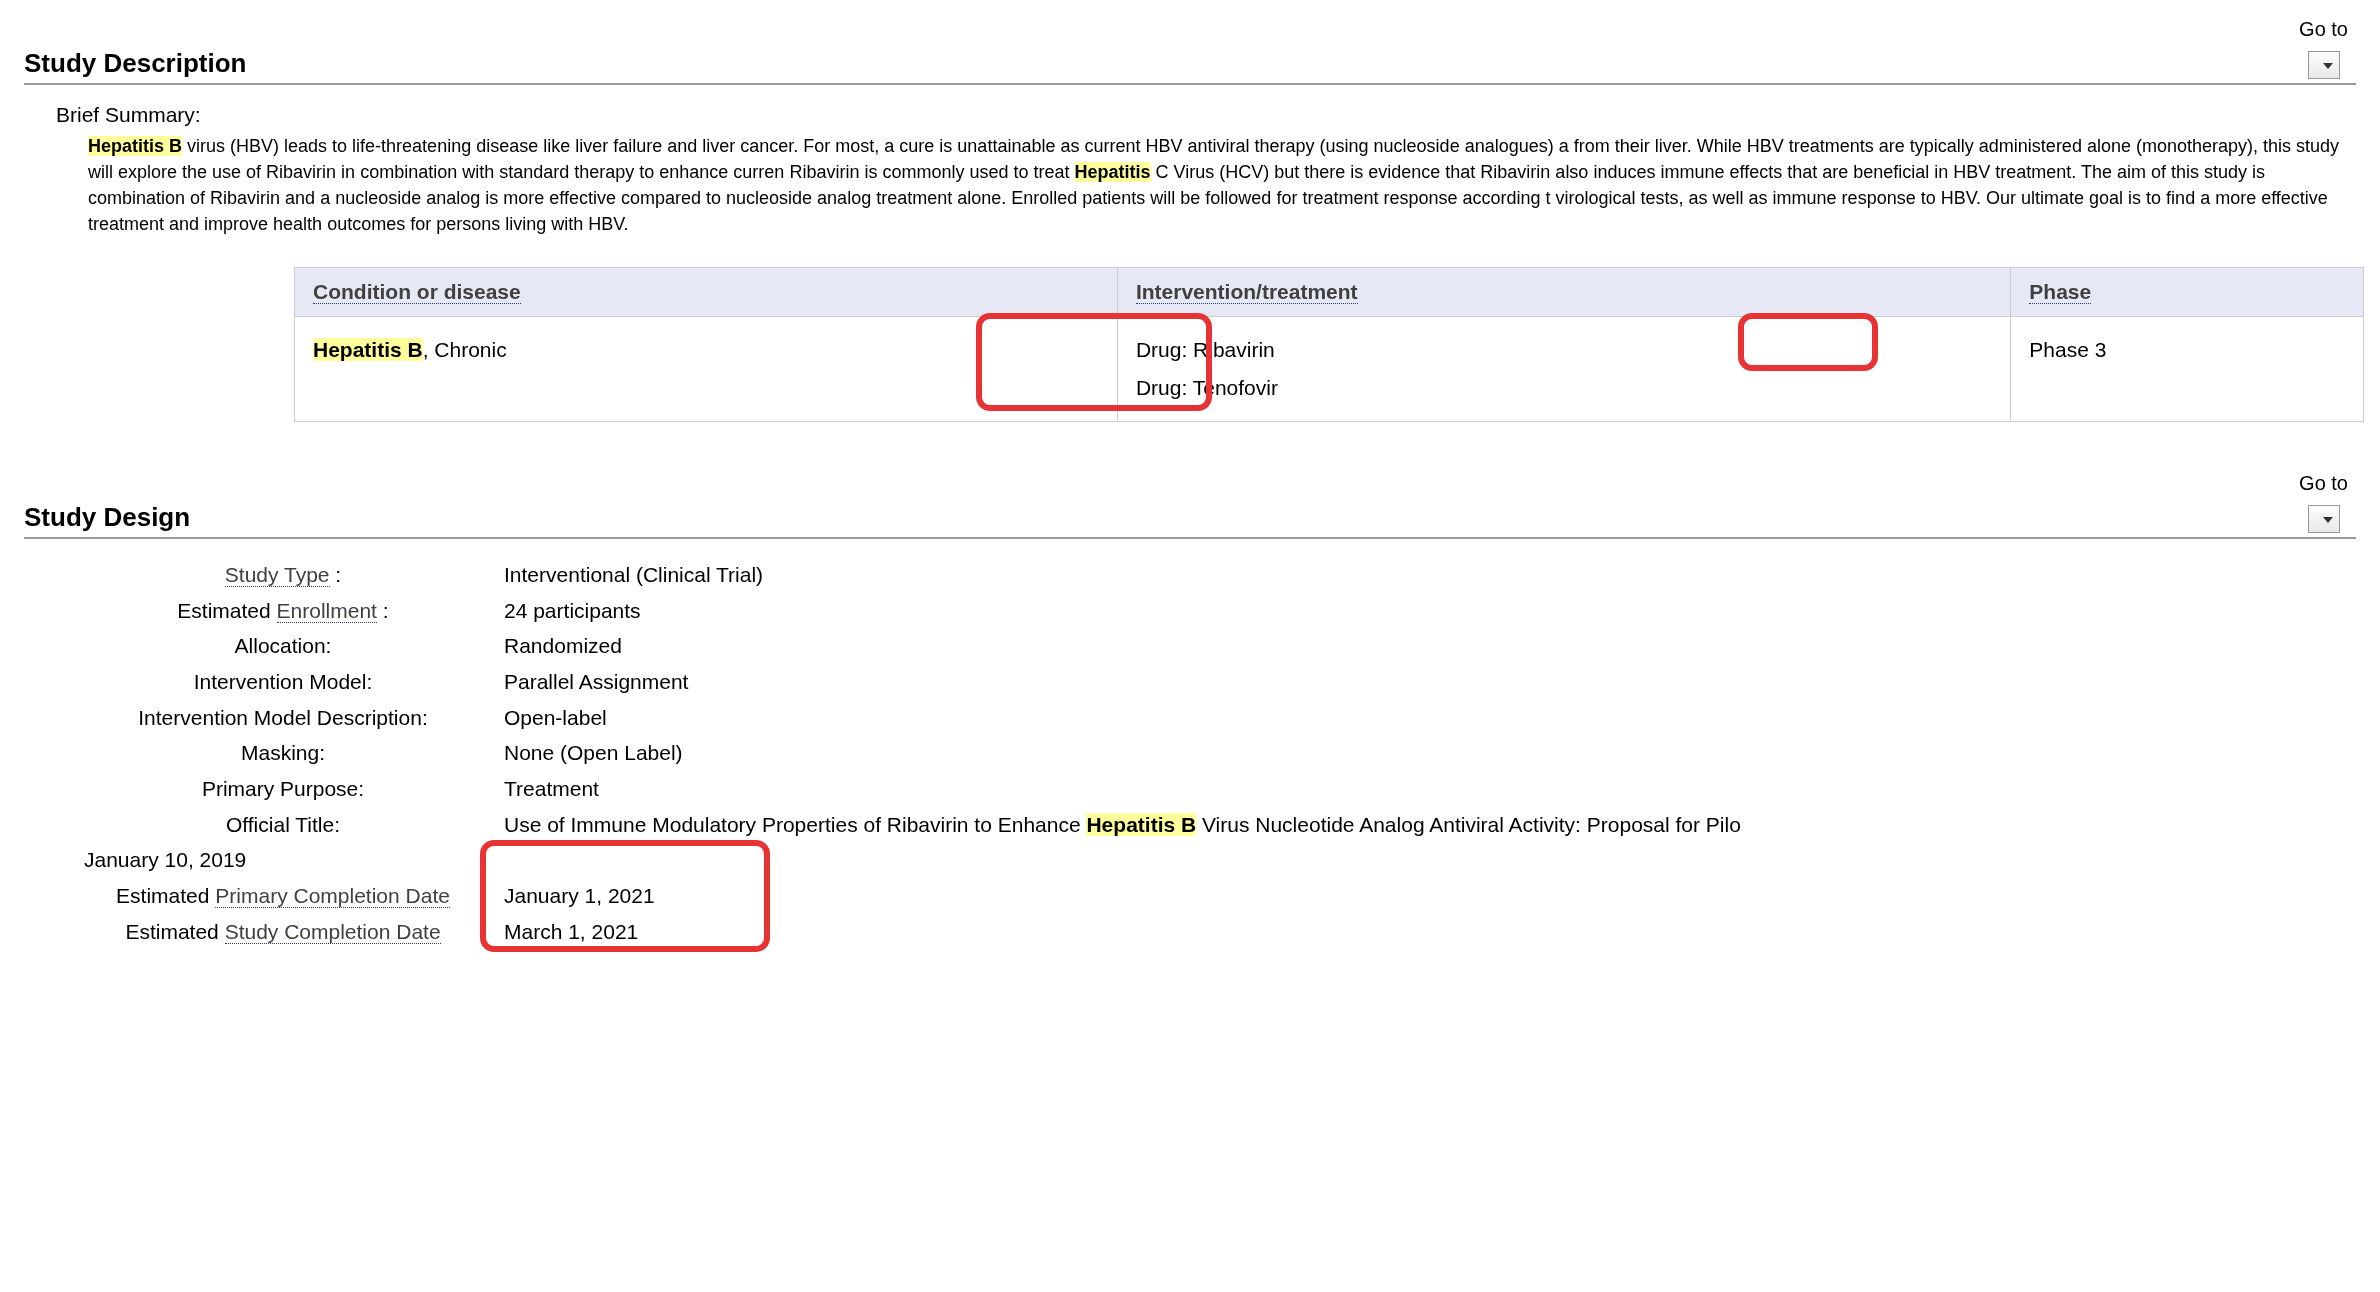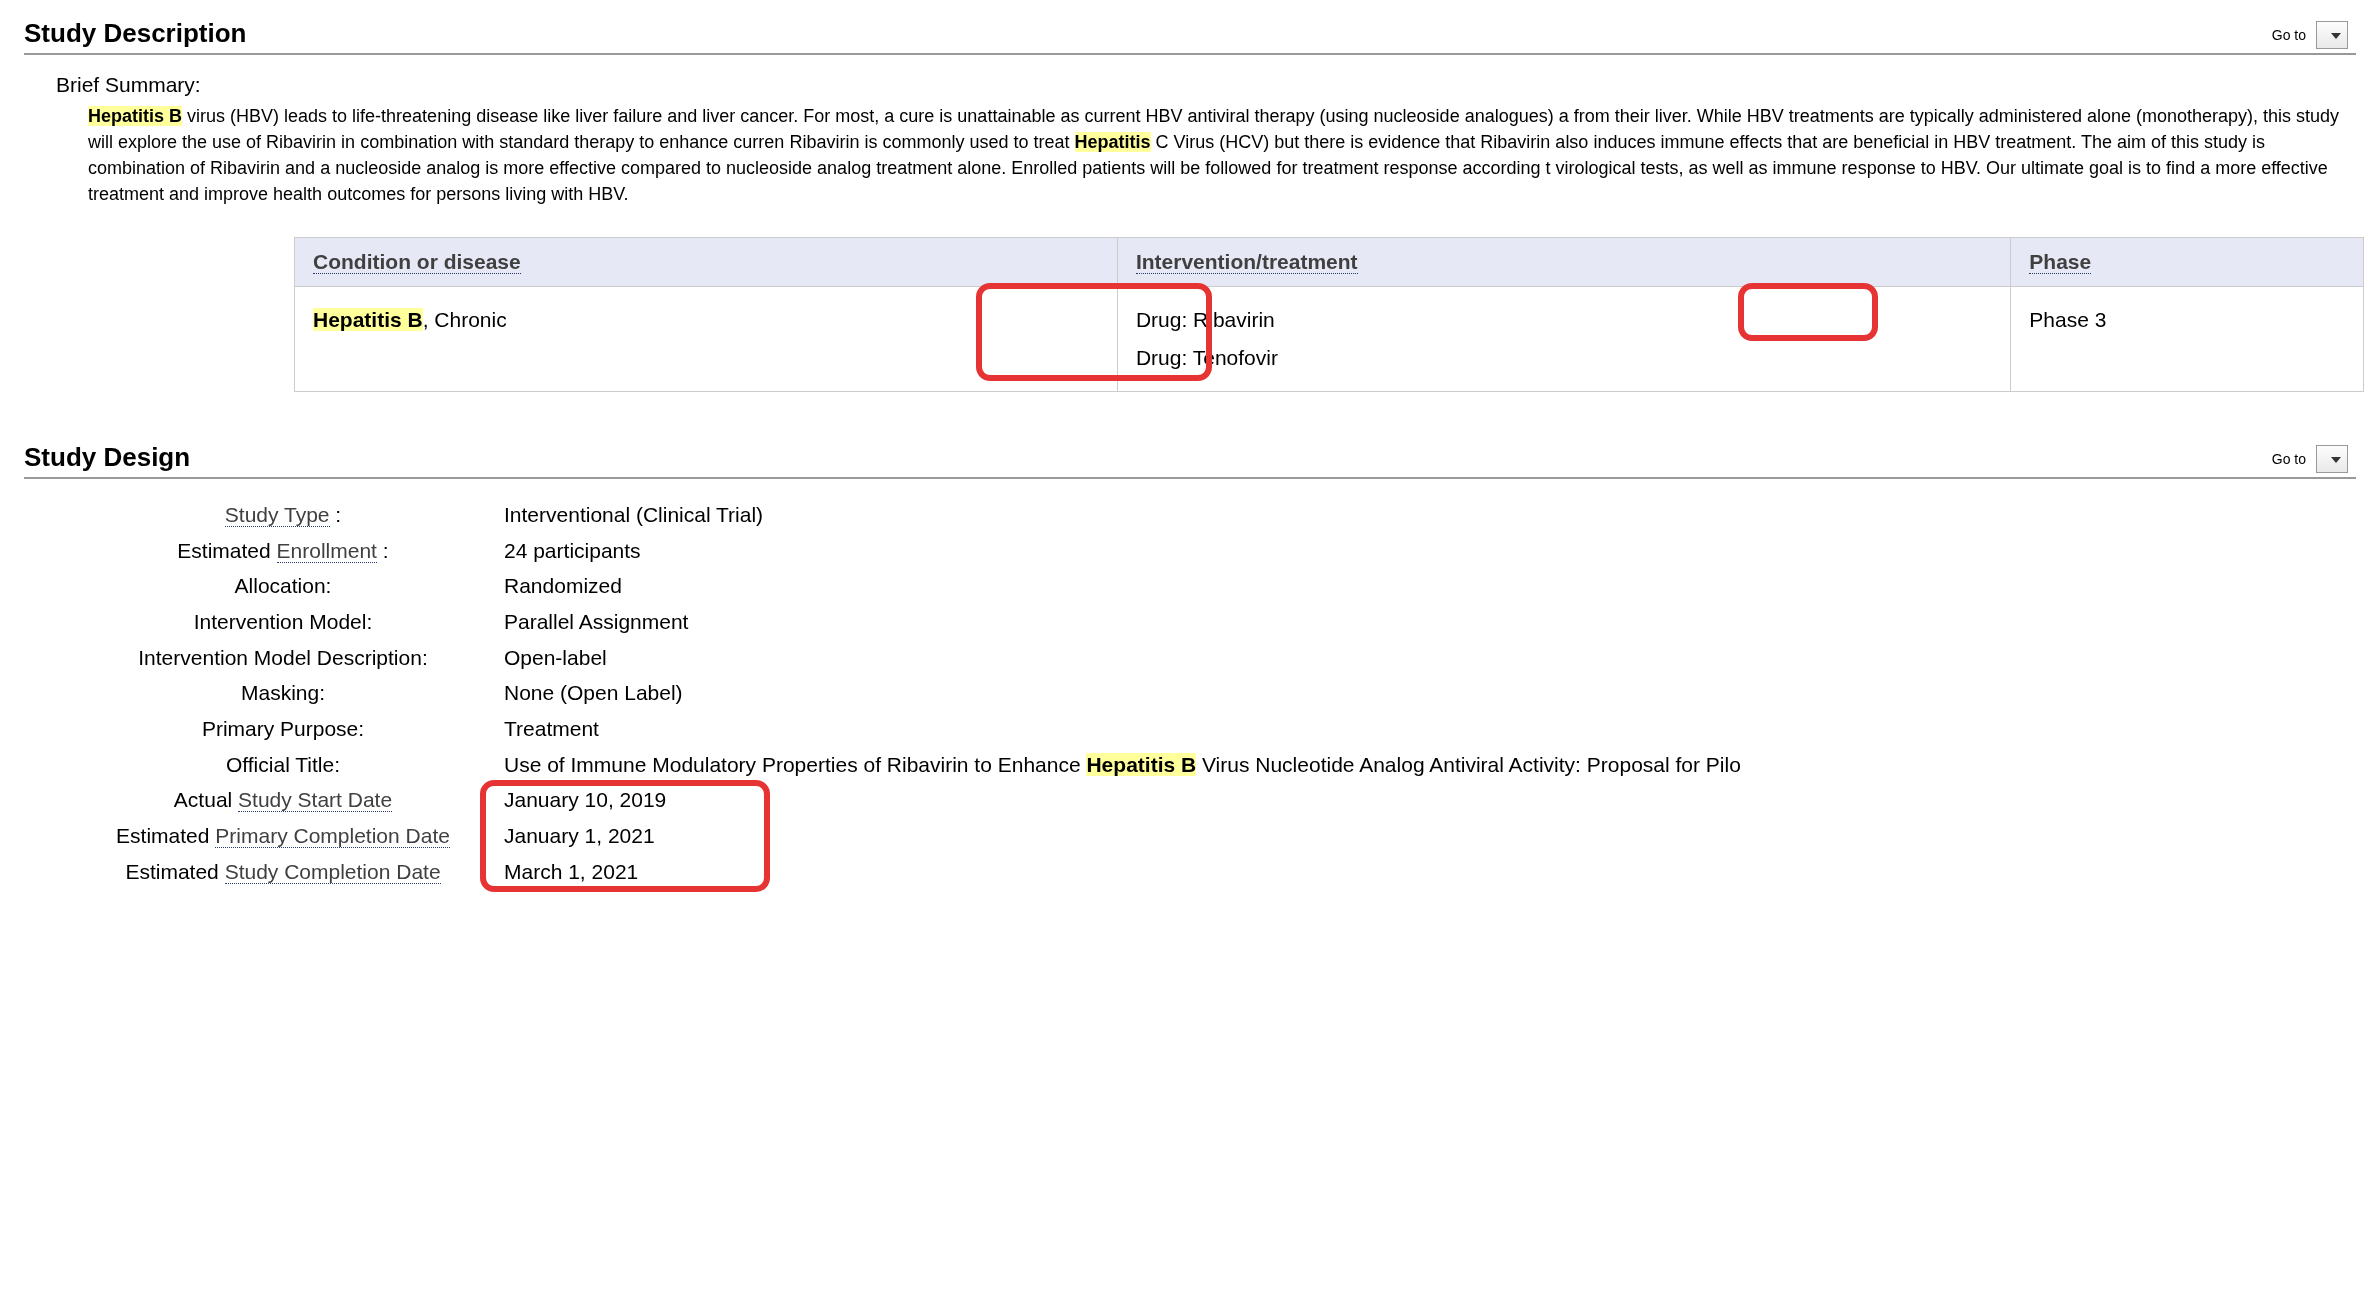--- a/index.html
+++ b/index.html
@@ -23,22 +23,23 @@
   }
   .section-header h2 {
     font-size: 26px;
     font-weight: bold;
     margin: 0;
   }
   .goto-wrap {
     display: flex;
     align-items: center;
     gap: 10px;
-    font-size: 14px;
+    font-size: 20px;
     padding-right: 8px;
+    flex-direction: column;
   }
   .goto-select {
     width: 32px;
     height: 28px;
     border: 1px solid #999;
     background: linear-gradient(#fdfdfd,#e9e9e9);
     position: relative;
   }
   .goto-select::after {
     content: "";
@@ -199,21 +200,20 @@
       </div>
       <div class="design-row">
         <div class="label">Primary Purpose:</div>
         <div>Treatment</div>
       </div>
       <div class="design-row">
         <div class="label">Official Title:</div>
         <div>Use of Immune Modulatory Properties of Ribavirin to Enhance <span class="hl">Hepatitis B</span> Virus Nucleotide Analog Antiviral Activity: Proposal for Pilo</div>
       </div>
       <div class="design-row">
-        <div class="label">Actual <span class="glossary">Study Start Date</span></div>
         <div>January 10, 2019</div>
       </div>
       <div class="design-row">
         <div class="label">Estimated <span class="glossary">Primary Completion Date</span></div>
         <div>January 1, 2021</div>
       </div>
       <div class="design-row">
         <div class="label">Estimated <span class="glossary">Study Completion Date</span></div>
         <div>March 1, 2021</div>
       </div>

